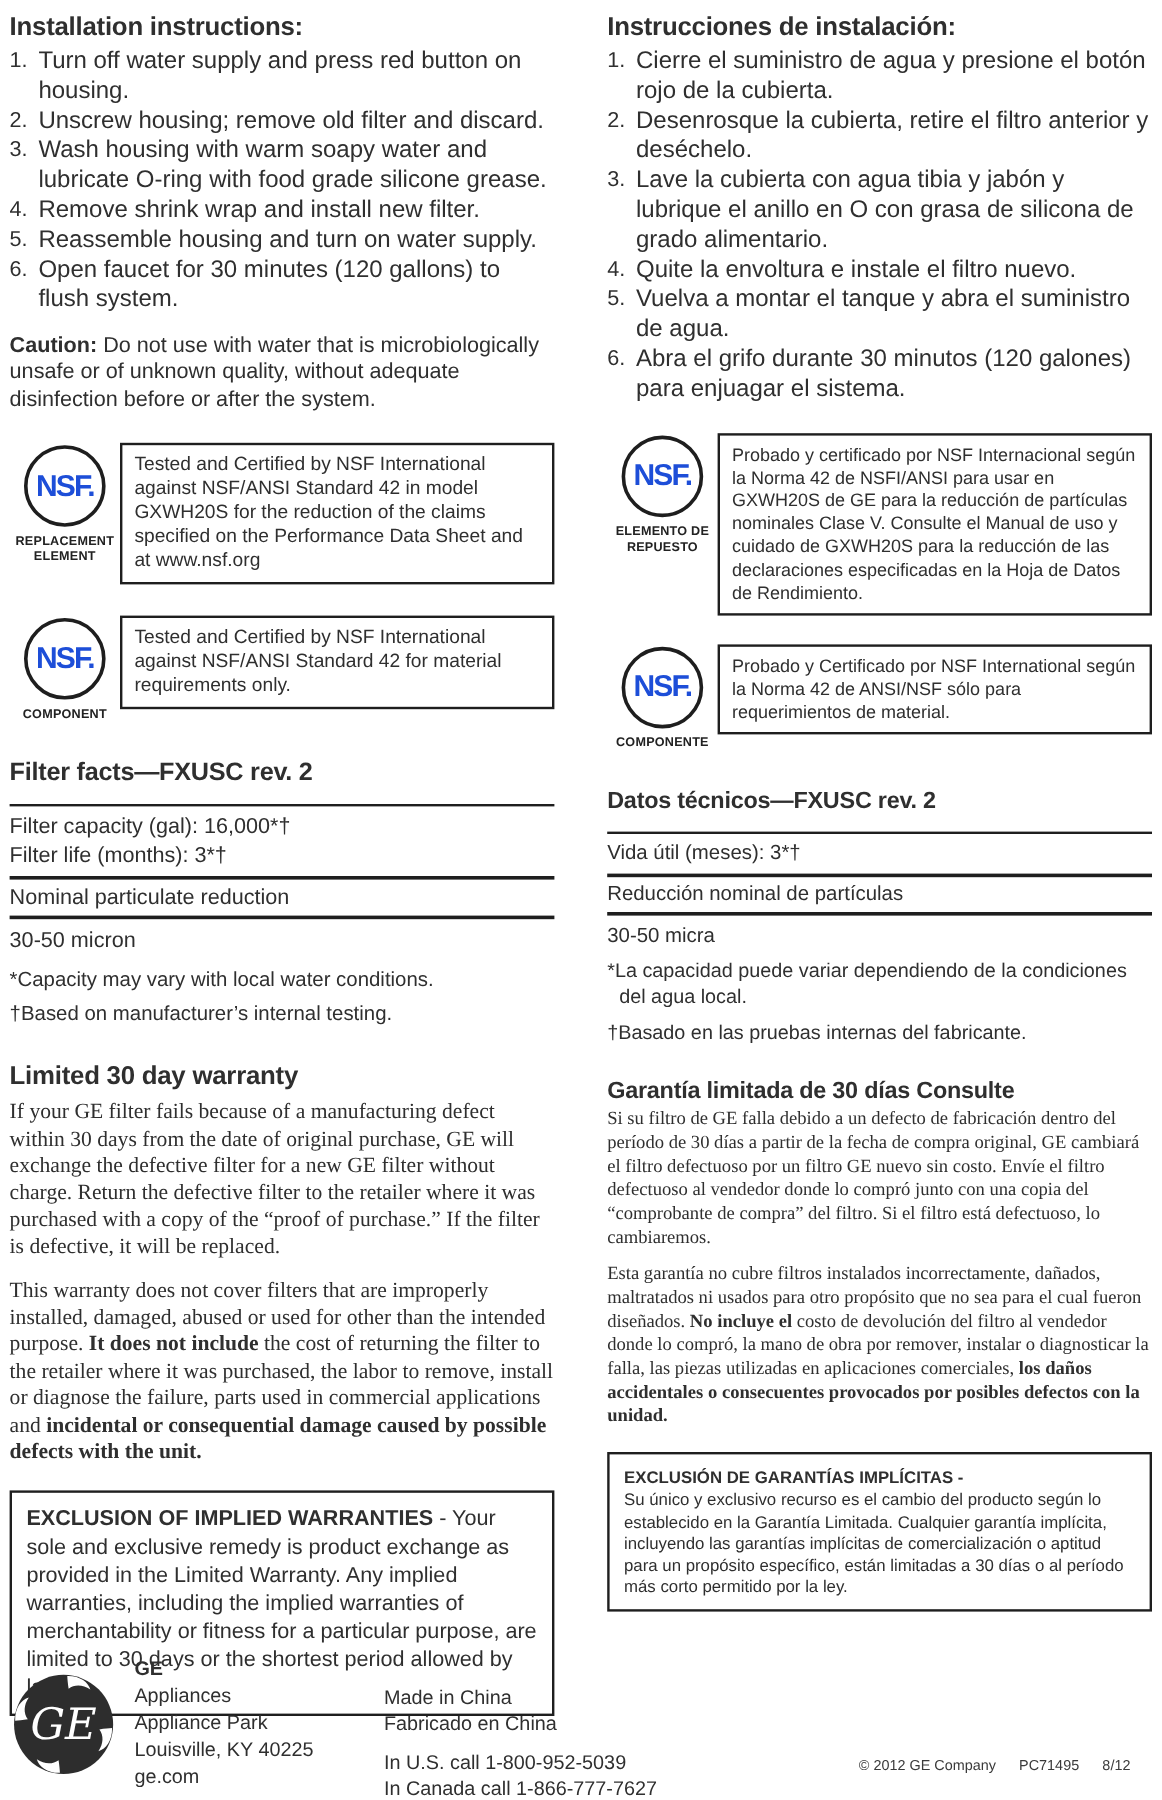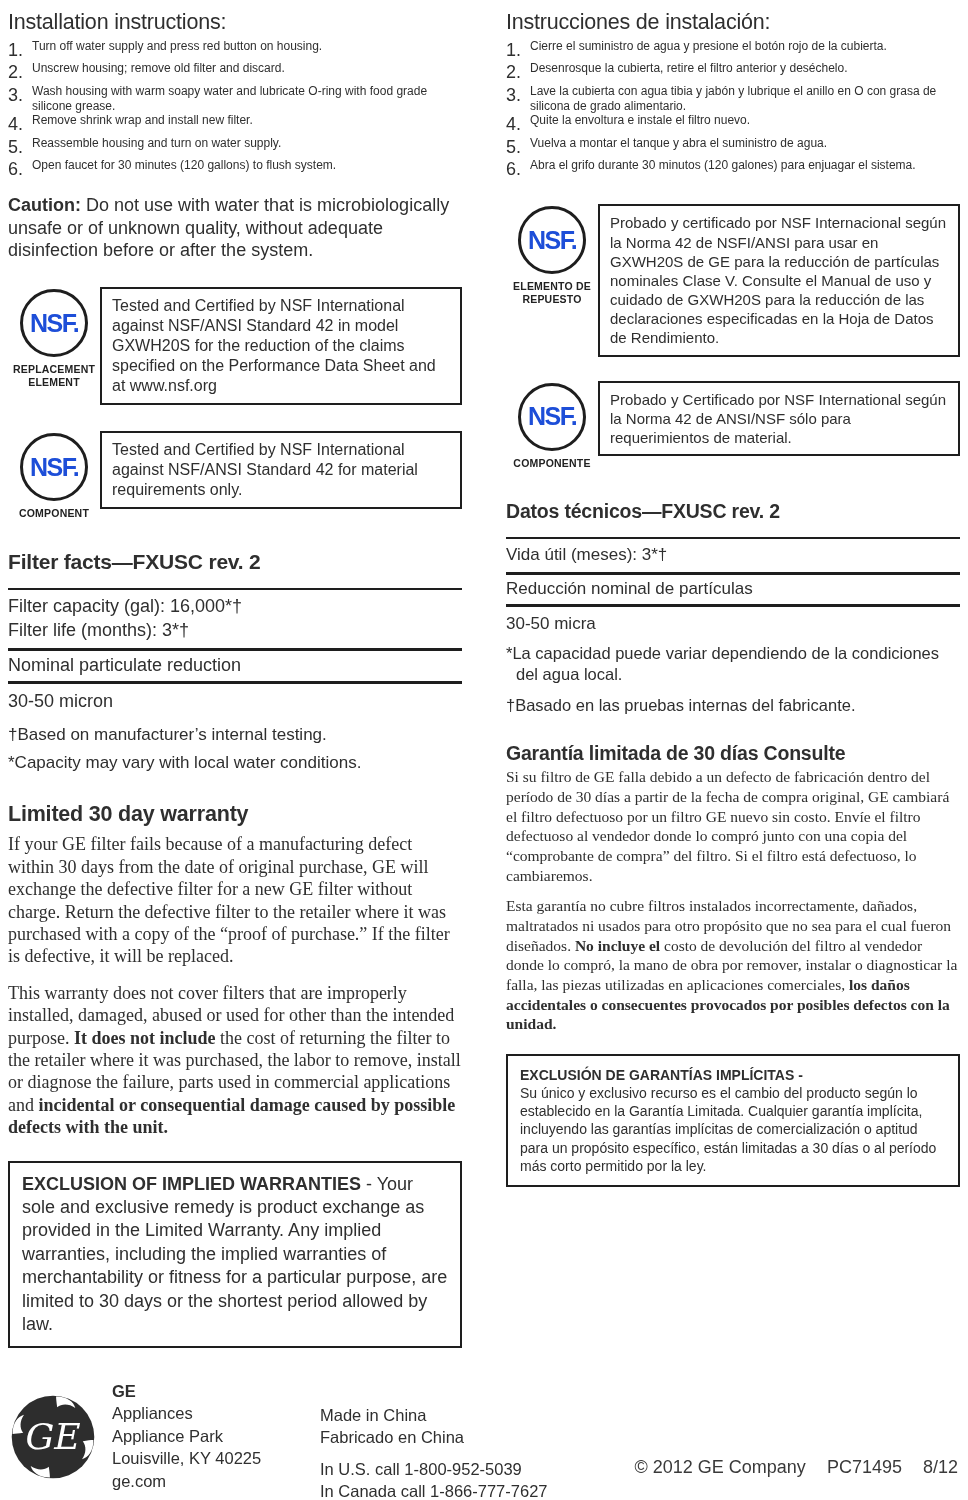--- a/index.html
+++ b/index.html
@@ -7,27 +7,27 @@
     width:968px;height:1500px;
     font-family:"Liberation Sans",sans-serif;
     color:#2f2f2f;
     position:relative;
     overflow:hidden;
   }
   .page{padding:10px 8px 0 8px;box-sizing:border-box;}
   .columns{display:flex;gap:44px;}
   .col{width:458px;box-sizing:border-box;}
 
-  h1.sec-title{font-size:21.5px;font-weight:normal;margin:0 0 4px 0;letter-spacing:-0.2px;}
+  h1.sec-title{font-size:21.5px;font-weight:bold;margin:0 0 4px 0;letter-spacing:-0.2px;}
 
   
   .steps{margin:0 0 10px 0;}
   .step{display:flex;align-items:flex-start;}
   .step .num{flex:none;width:24px;font-size:18px;line-height:1.24;}
-  .step .txt{flex:1;font-size:12px;line-height:1.24;}
+  .step .txt{flex:1;font-size:20px;line-height:1.24;}
 
   .para{margin:14px 0 0 0;font-size:18px;line-height:1.24;}
 
   
   .nsf-row{display:flex;align-items:flex-start;margin-top:26px;}
   .nsf-markblock{flex:none;width:92px;text-align:center;}
   .nsf-circle{
     width:62px;height:62px;border:3.5px solid #1e1e1e;border-radius:50%;
     margin:2px auto 6px auto;display:flex;align-items:center;justify-content:center;
     font-weight:bold;font-size:25px;letter-spacing:-1.5px;color:#1d4ed8;
@@ -72,21 +72,21 @@
 
   b{font-weight:bold;}
 
   
   .footer{position:absolute;left:0;bottom:0;width:968px;height:122px;}
   .ge-logo{position:absolute;left:10px;top:16px;width:86px;height:86px;}
   .f-address{position:absolute;left:112px;top:2px;font-size:16.5px;line-height:1.36;}
   .f-brand{font-weight:bold;}
   .f-middle{position:absolute;left:320px;top:26px;font-size:16.5px;line-height:1.36;}
   .f-calls{margin-top:9px;}
-  .f-copy{position:absolute;right:10px;bottom:22px;font-size:18px;color:#3a3a3a;}
+  .f-copy{position:absolute;right:26px;bottom:22px;font-size:12px;color:#3a3a3a;}
   .f-copy span{margin-left:16px;}
   .f-copy span:first-child{margin-left:0;}
 </style>
 </head>
 <body>
 
 <div class="page">
   <div class="columns">
 
     <div class="col col-left">
@@ -144,22 +144,22 @@
       </div>
 
       <div class="facts">
         <div class="f-title">Filter facts—FXUSC rev. 2</div>
         <div class="f-rows">
           <div>Filter capacity (gal): 16,000*†</div>
           <div>Filter life (months): 3*†</div>
         </div>
         <div class="f-subhead">Nominal particulate reduction</div>
         <div class="f-value">30-50 micron</div>
+        <div class="f-foot">*Capacity may vary with local water conditions.</div>
         <div class="f-foot">†Based on manufacturer’s internal testing.</div>
-        <div class="f-foot">*Capacity may vary with local water conditions.</div>
       </div>
 
       <h2 class="warranty-title">Limited 30 day warranty</h2>
       <p class="w-para">If your GE filter fails because of a manufacturing defect within 30 days from the date of original purchase, GE will exchange the defective filter for a new GE filter without charge. Return the defective filter to the retailer where it was purchased with a copy of the “proof of purchase.” If the filter is defective, it will be replaced.</p>
       <p class="w-para"><span>This warranty does not cover filters that are improperly installed, damaged, abused or used for other than the intended purpose. </span><b>It does not include</b><span> the cost of returning the filter to the retailer where it was purchased, the labor to remove, install or diagnose the failure, parts used in commercial applications and </span><b>incidental or consequential damage caused by possible defects with the unit.</b></p>
 
       <div class="exclusion"><b>EXCLUSION OF IMPLIED WARRANTIES</b><span> - Your sole and exclusive remedy is product exchange as provided in the Limited Warranty. Any implied warranties, including the implied warranties of merchantability or fitness for a particular purpose, are limited to 30 days or the shortest period allowed by law.</span></div>
     </div>
 
     <div class="col col-right">

